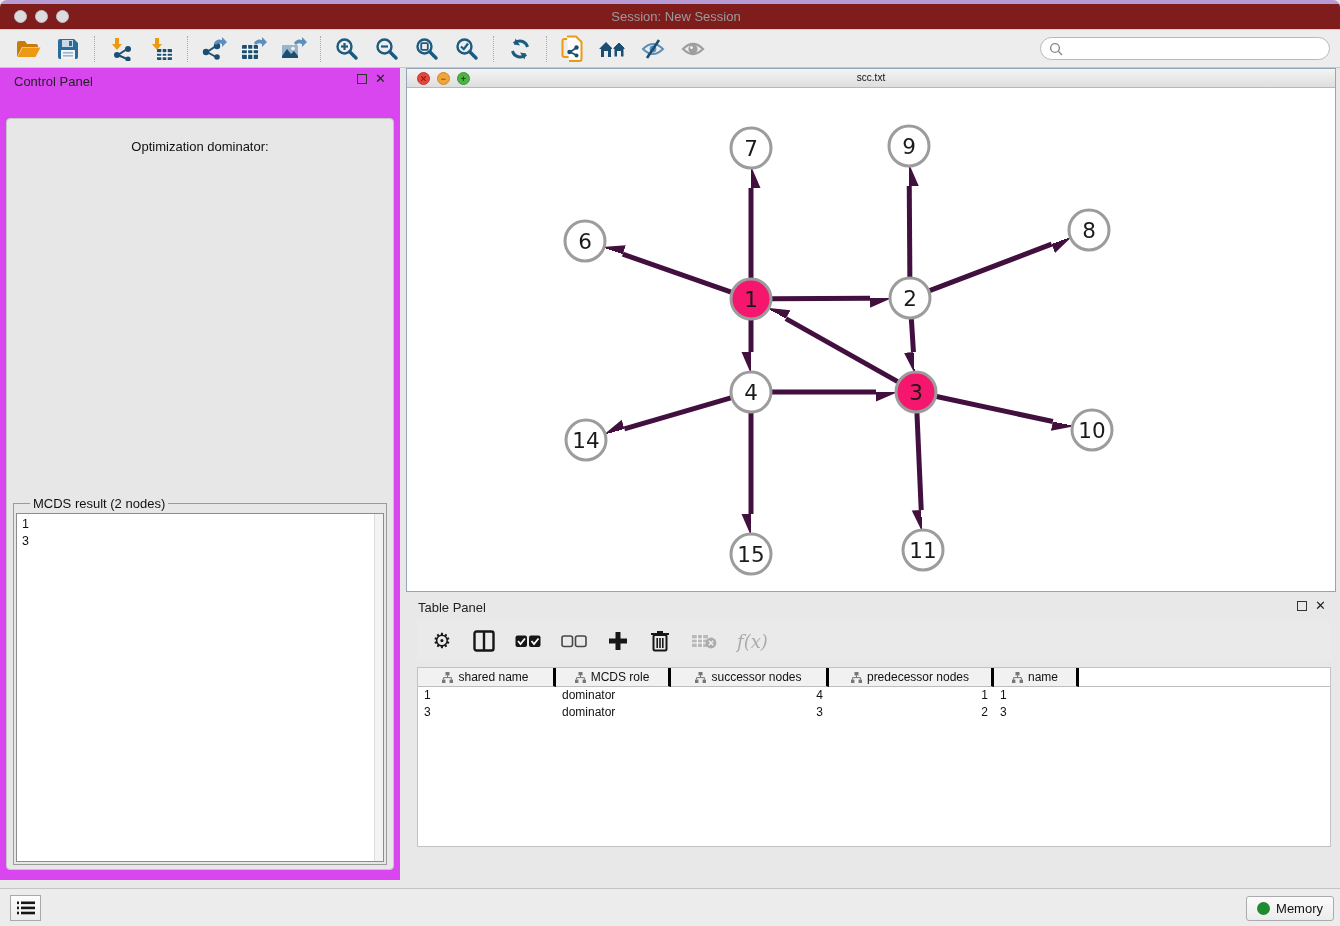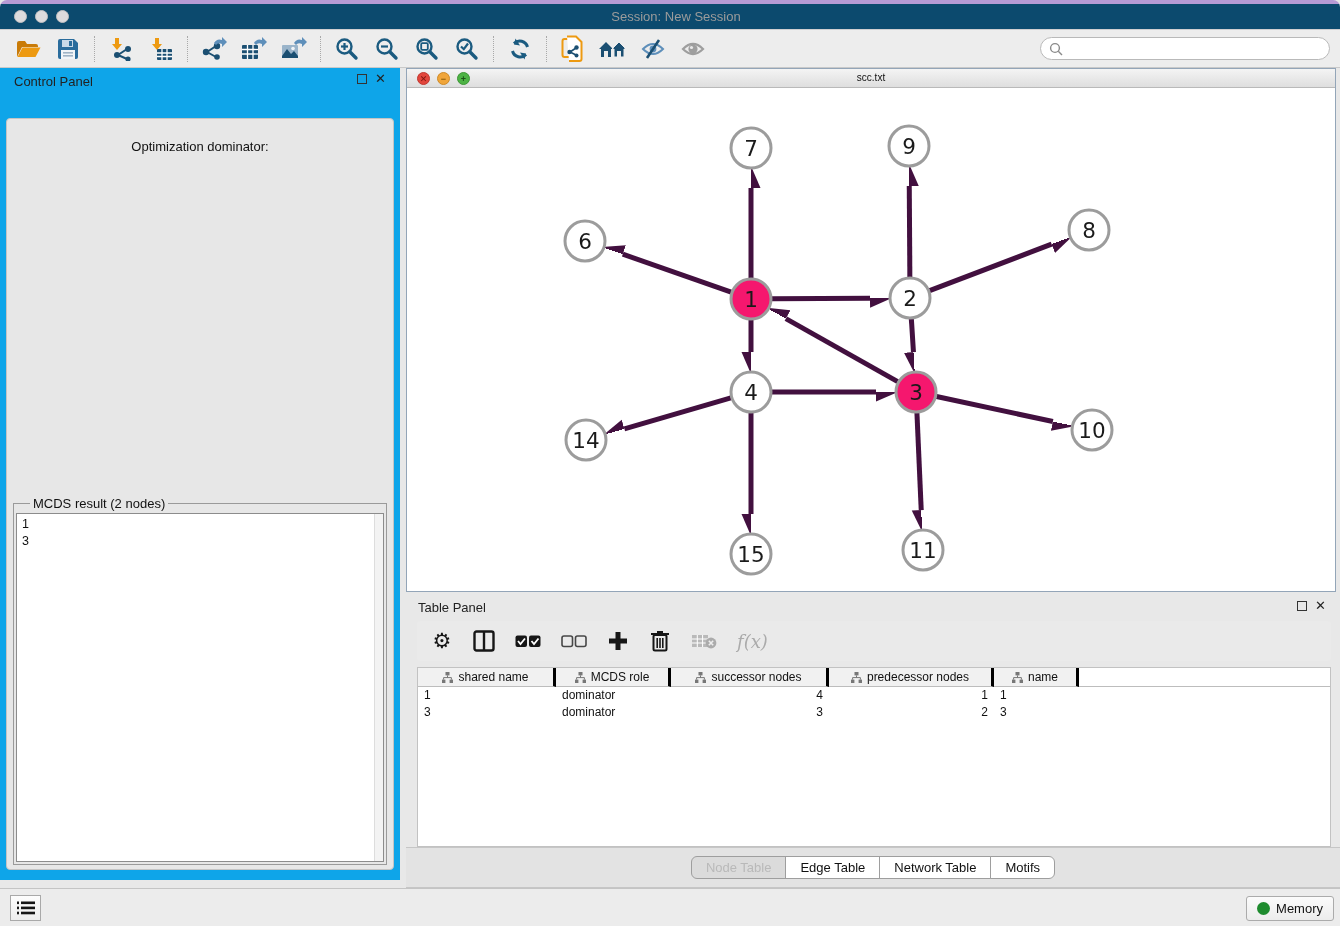--- a/index.html
+++ b/index.html
@@ -1,34 +1,34 @@
 <!DOCTYPE html>
 <html><head>
 <meta charset="utf-8">
 <style>
   * { margin:0; padding:0; box-sizing:border-box; }
   html,body { width:1340px; height:926px; font-family:"Liberation Sans","DejaVu Sans",sans-serif; }
   body { background:#E8E8E8; position:relative; overflow:hidden; border-radius:7px 7px 0 0; }
 
   
   .purple-strip { position:absolute; left:0; top:0; width:100%; height:4px; background:#B79BD5; border-radius:7px 7px 0 0; }
-  .titlebar { position:absolute; left:0; top:4px; width:100%; height:26px; background:#0c4a6e; border-bottom:1px solid #D0CED0;padding-left:12px; }
+  .titlebar { position:absolute; left:0; top:4px; width:100%; height:26px; background:#7f1d1d; border-bottom:1px solid #D0CED0;padding-left:12px; }
   .titlebar .lights { position:absolute; left:14px; top:6px; display:flex; gap:8px; }
   .titlebar .lights span { width:13px; height:13px; border-radius:50%; background:#DDDBDD; border:1px solid #C2C0C2; }
   .titlebar .wtitle { text-align:center; line-height:26px; font-size:13px; color:#9B9B9B; }
 
   
   .toolbar { position:absolute; left:0; top:30px; width:100%; height:38px; background:#EDEDED; border-bottom:1px solid #C9C9C9; display:flex; align-items:center; padding-left:8px; }
   .tbtn { width:40px; height:32px; display:flex; align-items:center; justify-content:center; }
   .tsep { width:1px; height:26px; border-left:1px dotted #A9A9A9; margin:0 6px; }
   .searchbox { position:absolute; right:10px; top:7px; width:290px; height:23px; background:#fff; border:1px solid #B9B9B9; border-radius:12px; display:flex; align-items:center; padding-left:8px; }
   .searchbox input { border:none; outline:none; flex:1; height:100%; background:transparent; font-size:12px; border-radius:12px; }
 
   
-  .cpanel { position:absolute; left:0; top:68px; width:400px; height:812px; background:#0ea5e9; }
+  .cpanel { position:absolute; left:0; top:68px; width:400px; height:812px; background:#d946ef; }
   .cp-head { position:absolute; left:14px; top:6px; font-size:13px; color:#222; }
   .panel-icons { position:absolute; right:14px; top:6px; display:flex; gap:8px; align-items:center; }
   .panel-icons .sq { width:10px; height:10px; border:1.5px solid #333; display:inline-block; }
   .panel-icons .xx { font-size:13px; font-weight:bold; color:#222; line-height:10px; }
   .tabrow { position:absolute; top:29px; left:0; width:100%; display:flex; justify-content:center; z-index:2; }
   .tab { background:#fff; border:1px solid #9E9E9E; margin-left:-1px; padding:3px 14px; font-size:13px; color:#111; }
   .tab:first-child { border-radius:6px 0 0 6px; margin-left:0; }
   .tab:last-child { border-radius:0 6px 6px 0; }
   .tab.sel { background:#DBDBDB; color:#B9B9B9; }
   .cp-body { position:absolute; left:6px; right:6px; top:50px; bottom:10px; background:#E7E7E7; border:1px solid #C4C4C4; border-radius:4px; }
@@ -465,28 +465,20 @@
         </div>
         <div class="trow">
           <div class="td" style="width: 138px; text-align: left;">3</div>
           <div class="td" style="width: 115px; text-align: left;">dominator</div>
           <div class="td" style="width: 158px; text-align: right;">3</div>
           <div class="td" style="width: 165px; text-align: right;">2</div>
           <div class="td" style="width: 85px; text-align: left;">3</div>
         </div>
       </div>
   </div>
-  <div class="tp-tabstrip">
-    <div class="tabrow" id="tp-tabs" style="position:static">
-        <div class="tab sel">Node Table</div>
-        <div class="tab">Edge Table</div>
-        <div class="tab">Network Table</div>
-        <div class="tab">Motifs</div>
-      </div>
-  </div>
 </div>
 
 <div class="statusbar">
   <div class="list-btn">
     <svg width="18" height="14" viewBox="0 0 18 14">
       <g fill="#161616">
         <rect x="0" y="0.5" width="2" height="2.6"></rect>
           <rect x="4" y="0.5" width="14" height="2.6"></rect>
         <rect x="0" y="5.6" width="2" height="2.6"></rect>
           <rect x="4" y="5.6" width="14" height="2.6"></rect>

